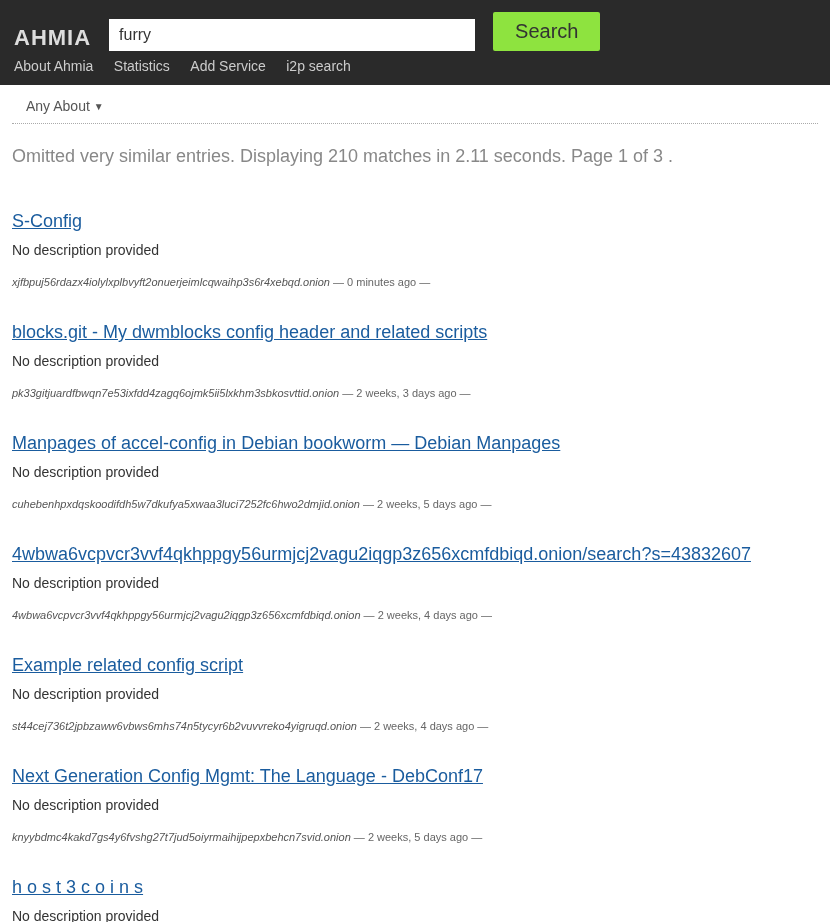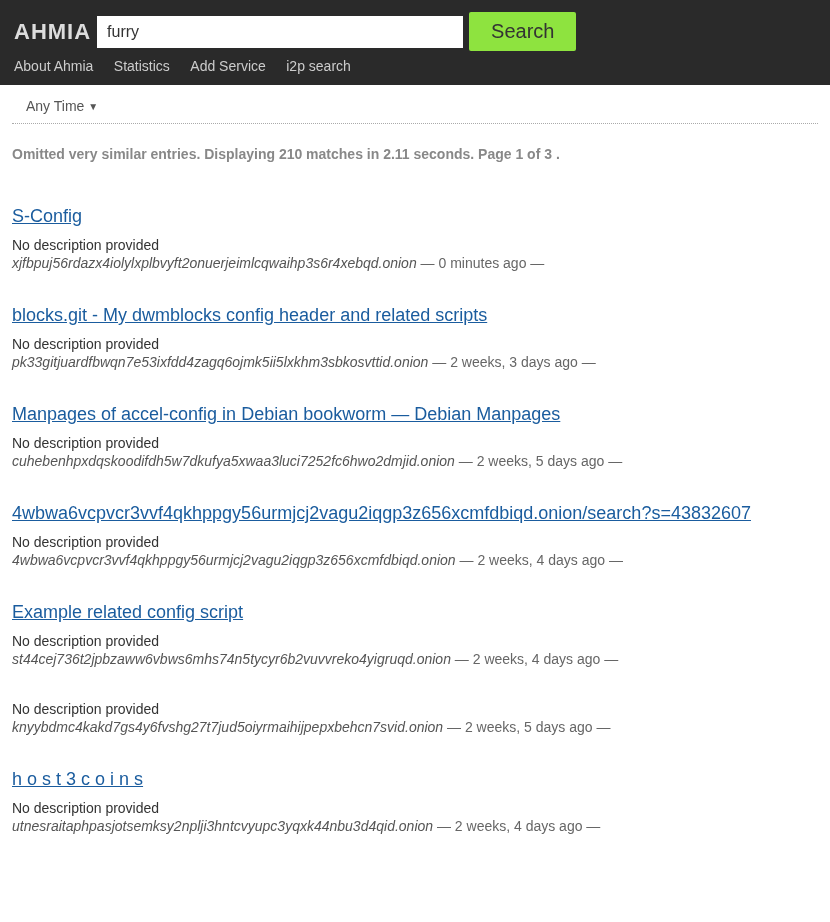--- a/index.html
+++ b/index.html
@@ -1,32 +1,32 @@
 <!DOCTYPE html>
 <html><head>
 <meta charset="utf-8">
 <style>
 * { margin: 0; padding: 0; box-sizing: border-box; }
 body { font-family: Arial, Helvetica, sans-serif; background: #fff; width: 830px; }
 .header { background: #2a2a2a; padding: 12px 14px 10px; }
-.header-top { display: flex; align-items: center; gap: 6px; }
+.header-top { display: flex; align-items: flex-end; gap: 18px; }
 .logo { color: #ddd; font-weight: bold; font-size: 22px; letter-spacing: 1px; font-family: 'Arial Black', Arial, sans-serif; }
 .search-input { width: 366px; height: 32px; padding: 6px 10px; font-size: 16px; border: none; background: #fff; color: #333; }
 .search-button { background: #8ee33f; color: #333; border: none; padding: 8px 22px; font-size: 20px; cursor: pointer; border-radius: 2px; }
 .nav { margin-top: 6px; }
 .nav a { color: #ccc; font-size: 14px; text-decoration: none; margin-right: 16px; }
 .filter-bar { padding: 12px 14px 8px; border-bottom: 1px dotted #aaa; margin: 0 12px; }
 .filter-item { color: #555; font-size: 14px; display: inline-flex; align-items: center; gap: 4px; }
 .caret { font-size: 10px; }
-.status { color: #888; font-size: 14px; padding: 22px 12px 10px; font-weight: bold; }
+.status { color: #888; font-size: 18px; padding: 22px 12px 10px; }
 .results { padding: 0 12px; }
 .result { margin-top: 34px; }
 .result-title { color: #1a5c9e; font-size: 18px; text-decoration: underline; font-weight: normal; display: inline-block; }
 .result-desc { color: #333; font-size: 14px; margin-top: 10px; }
-.result-meta { font-size: 14px; margin-top: 2px; color: #666; }
+.result-meta { font-size: 11px; margin-top: 18px; color: #666; }
 .result-url { font-style: italic; color: #555; }
 .result-time { color: #666; }
 </style>
 </head>
 <body>
 
 <div class="header">
   <div class="header-top">
     <div class="logo">AHMIA</div>
     <input class="search-input" type="text" value="furry" style="">
@@ -35,28 +35,28 @@
   <div class="nav">
     <a href="#">About Ahmia</a>
     <a href="#">Statistics</a>
     <a href="#">Add Service</a>
     <a href="#">i2p search</a>
   </div>
 </div>
 
 <div class="filter-bar">
   <span class="filter-item">
-    <span>Any Time</span>
+    <span>Any About</span>
     <span class="caret">▼</span>
   </span>
 </div>
 
 <div class="status">Omitted very similar entries. Displaying 210 matches in 2.11 seconds. Page 1 of 3 .</div>
 
 <div class="results" id="results">
     <div class="result"><a class="result-title" href="#">S-Config</a><div class="result-desc">No description provided</div><div class="result-meta"><span class="result-url">xjfbpuj56rdazx4iolylxplbvyft2onuerjeimlcqwaihp3s6r4xebqd.onion</span><span class="result-time"> — 0 minutes ago —</span></div></div>
     <div class="result"><a class="result-title" href="#">blocks.git - My dwmblocks config header and related scripts</a><div class="result-desc">No description provided</div><div class="result-meta"><span class="result-url">pk33gitjuardfbwqn7e53ixfdd4zagq6ojmk5ii5lxkhm3sbkosvttid.onion</span><span class="result-time"> — 2 weeks, 3 days ago —</span></div></div>
     <div class="result"><a class="result-title" href="#">Manpages of accel-config in Debian bookworm — Debian Manpages</a><div class="result-desc">No description provided</div><div class="result-meta"><span class="result-url">cuhebenhpxdqskoodifdh5w7dkufya5xwaa3luci7252fc6hwo2dmjid.onion</span><span class="result-time"> — 2 weeks, 5 days ago —</span></div></div>
     <div class="result"><a class="result-title" href="#">4wbwa6vcpvcr3vvf4qkhppgy56urmjcj2vagu2iqgp3z656xcmfdbiqd.onion/search?s=43832607</a><div class="result-desc">No description provided</div><div class="result-meta"><span class="result-url">4wbwa6vcpvcr3vvf4qkhppgy56urmjcj2vagu2iqgp3z656xcmfdbiqd.onion</span><span class="result-time"> — 2 weeks, 4 days ago —</span></div></div>
     <div class="result"><a class="result-title" href="#">Example related config script</a><div class="result-desc">No description provided</div><div class="result-meta"><span class="result-url">st44cej736t2jpbzaww6vbws6mhs74n5tycyr6b2vuvvreko4yigruqd.onion</span><span class="result-time"> — 2 weeks, 4 days ago —</span></div></div>
-    <div class="result"><div class="result-desc">No description provided</div><div class="result-meta"><span class="result-url">knyybdmc4kakd7gs4y6fvshg27t7jud5oiyrmaihijpepxbehcn7svid.onion</span><span class="result-time"> — 2 weeks, 5 days ago —</span></div></div>
+    <div class="result"><a class="result-title" href="#">Next Generation Config Mgmt: The Language - DebConf17</a><div class="result-desc">No description provided</div><div class="result-meta"><span class="result-url">knyybdmc4kakd7gs4y6fvshg27t7jud5oiyrmaihijpepxbehcn7svid.onion</span><span class="result-time"> — 2 weeks, 5 days ago —</span></div></div>
     <div class="result"><a class="result-title" href="#">h o s t 3 c o i n s</a><div class="result-desc">No description provided</div><div class="result-meta"><span class="result-url">utnesraitaphpasjotsemksy2nplji3hntcvyupc3yqxk44nbu3d4qid.onion</span><span class="result-time"> — 2 weeks, 4 days ago —</span></div></div>
   </div>
 
 </body></html>

